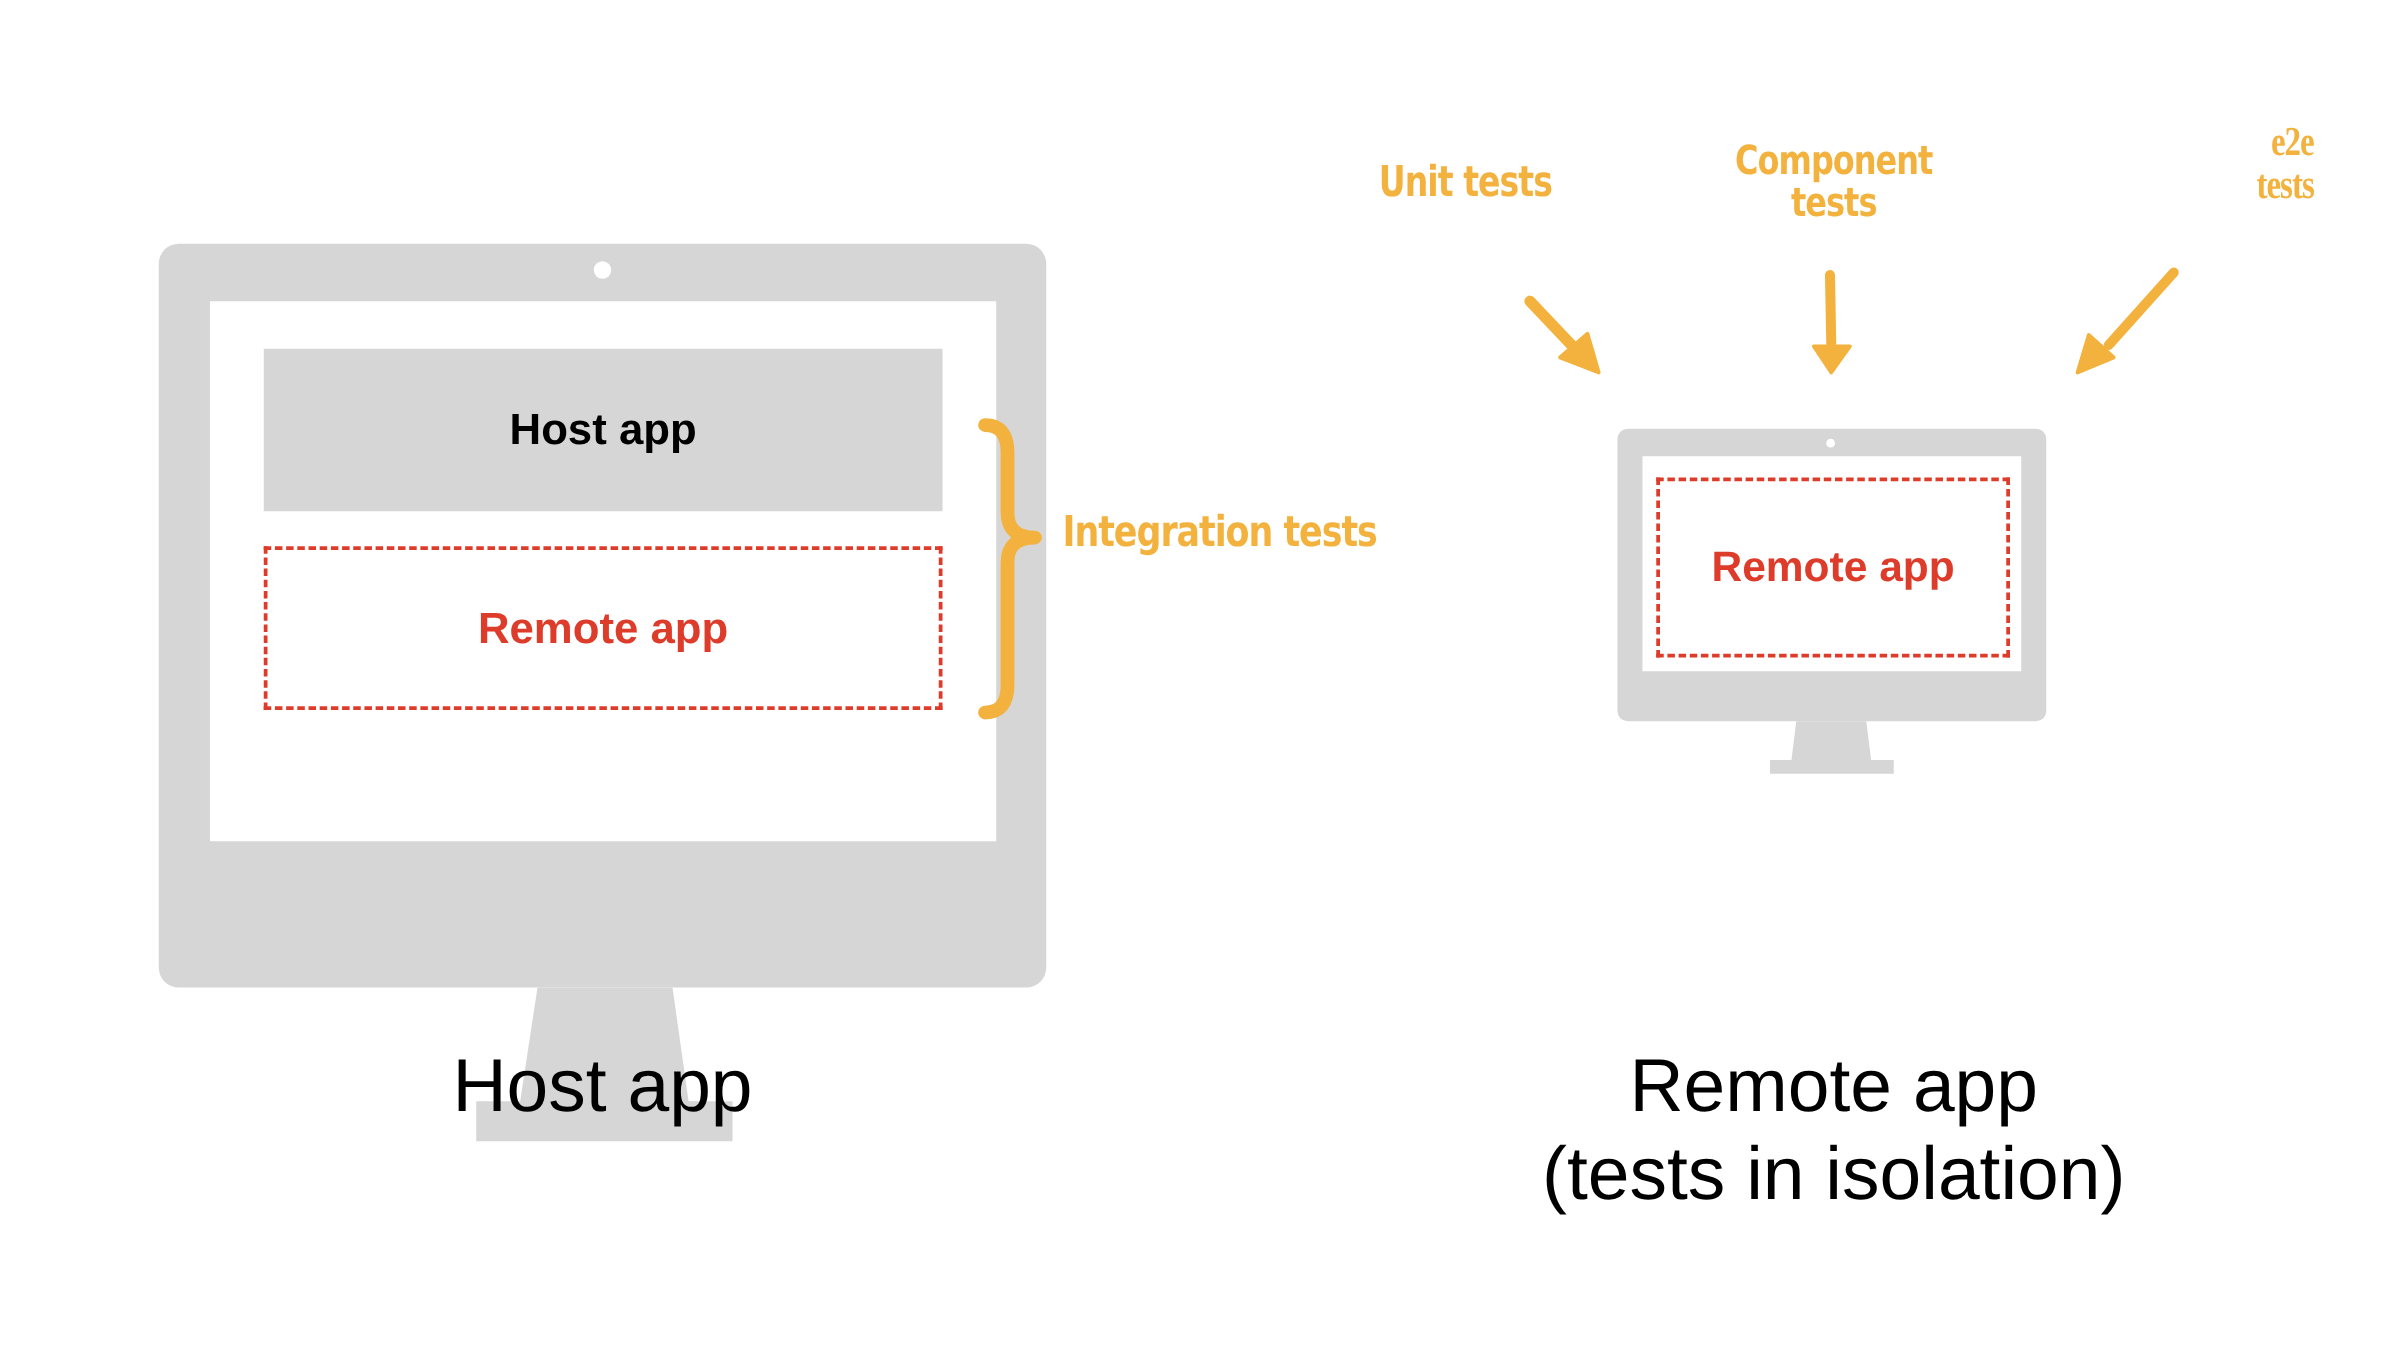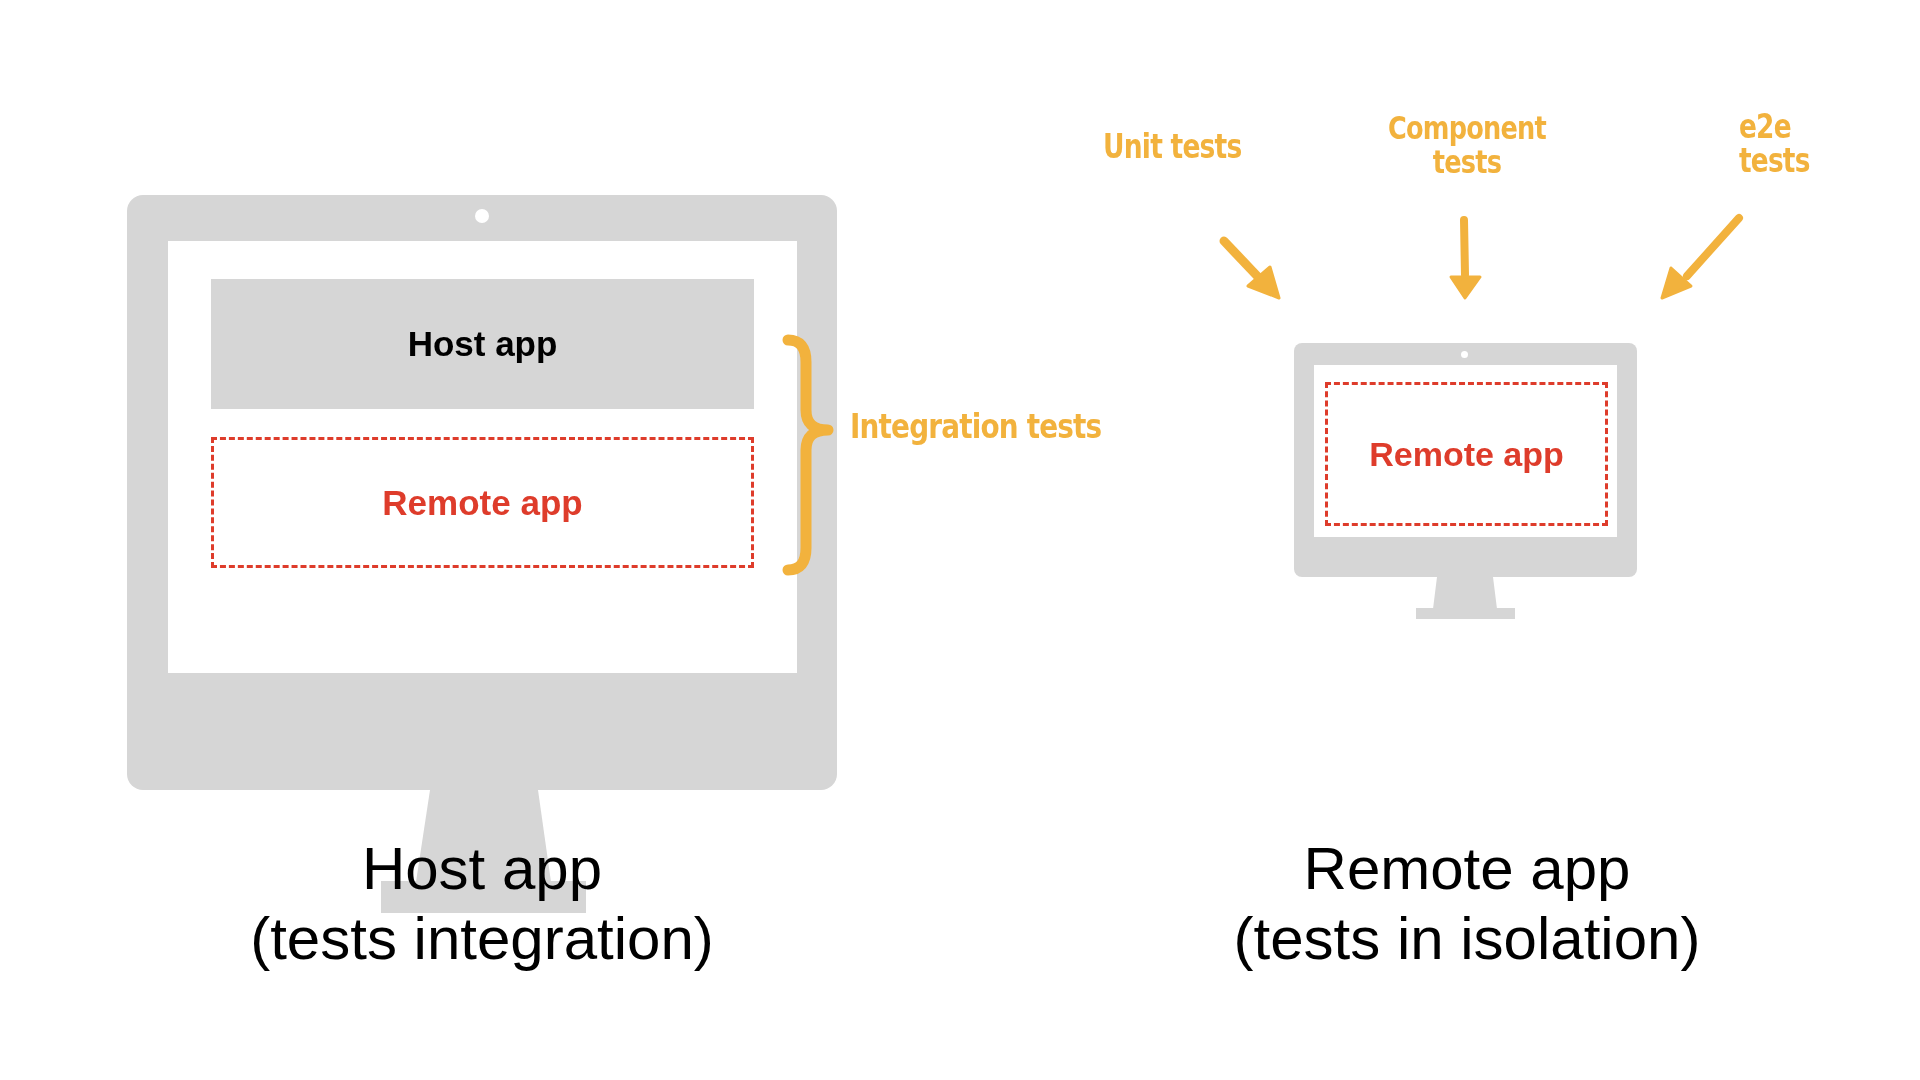--- a/index.html
+++ b/index.html
@@ -35,42 +35,41 @@
   <rect x="381" y="881" width="205" height="32" fill="#d6d6d6"></rect>
 </svg>
 
 <svg class="overlay">
   <path d="M 788 340 Q 806 340 806 362 L 806 410 Q 806 430 828 430 Q 806 430 806 450 L 806 548 Q 806 570 788 570" fill="none" stroke="#f2b23d" stroke-width="11" stroke-linecap="round" stroke-linejoin="round"></path>
 </svg>
 <div class="abs hand" style="left:850px; top:406px; font-size:34px; transform:scaleX(0.82);">Integration tests</div>
 
 <div class="abs caption" style="left:182px; top:834px; width:600px;">
   <div>Host app</div>
-  <div>(tests integration)</div>
 </div>
 
 <div class="abs grey" style="left:1294px; top:343px; width:343px; height:234px; border-radius:8px;"></div>
 <div class="abs" style="left:1461px; top:351px; width:7px; height:7px; border-radius:50%; background:#fff;"></div>
 <div class="abs screen" style="left:1314px; top:365px; width:303px; height:172px;"></div>
 <div class="abs dashed" style="left:1325px; top:382px; width:283px; height:144px; display:flex; align-items:center; justify-content:center;">
   <span class="inner-label" style="color:#de3c2b; font-size:34px;">Remote app</span>
 </div>
 <svg class="overlay">
   <polygon points="1437,577 1493,577 1497,609 1433,609" fill="#d6d6d6"></polygon>
   <rect x="1416" y="608" width="99" height="11" fill="#d6d6d6"></rect>
 </svg>
 
 <div class="abs hand" style="left:1103px; top:126px; font-size:34px; transform:scaleX(0.78);">Unit tests</div>
 
 <div class="abs hand" style="left:1367px; top:111px; width:200px; text-align:center; font-size:32px; line-height:34px;">
   <div style="transform:scaleX(0.8); transform-origin:center top;">Component</div>
   <div style="transform:scaleX(0.8); transform-origin:center top;">tests</div>
 </div>
 
-<div class="abs hand" style="left:1725px; top:110px; width:140px; text-align:left; font-size:33px; line-height:34px;">
+<div class="abs hand" style="left:1725px; top:97px; width:140px; text-align:right; font-size:33px; line-height:34px;font-family:Liberation Serif, serif;">
   <div style="transform:scaleX(0.8); transform-origin:center top;">e2e</div>
   <div style="transform:scaleX(0.8); transform-origin:center top;">tests</div>
 </div>
 
 <svg class="overlay">
   <g fill="#f2b23d" stroke="#f2b23d">
     <line x1="1224" y1="241" x2="1260" y2="279" stroke-width="9" stroke-linecap="round"></line>
     <polygon points="1279,298 1248,286 1270,267" stroke-width="3" stroke-linejoin="round"></polygon>
   </g>
   <g fill="#f2b23d" stroke="#f2b23d">

